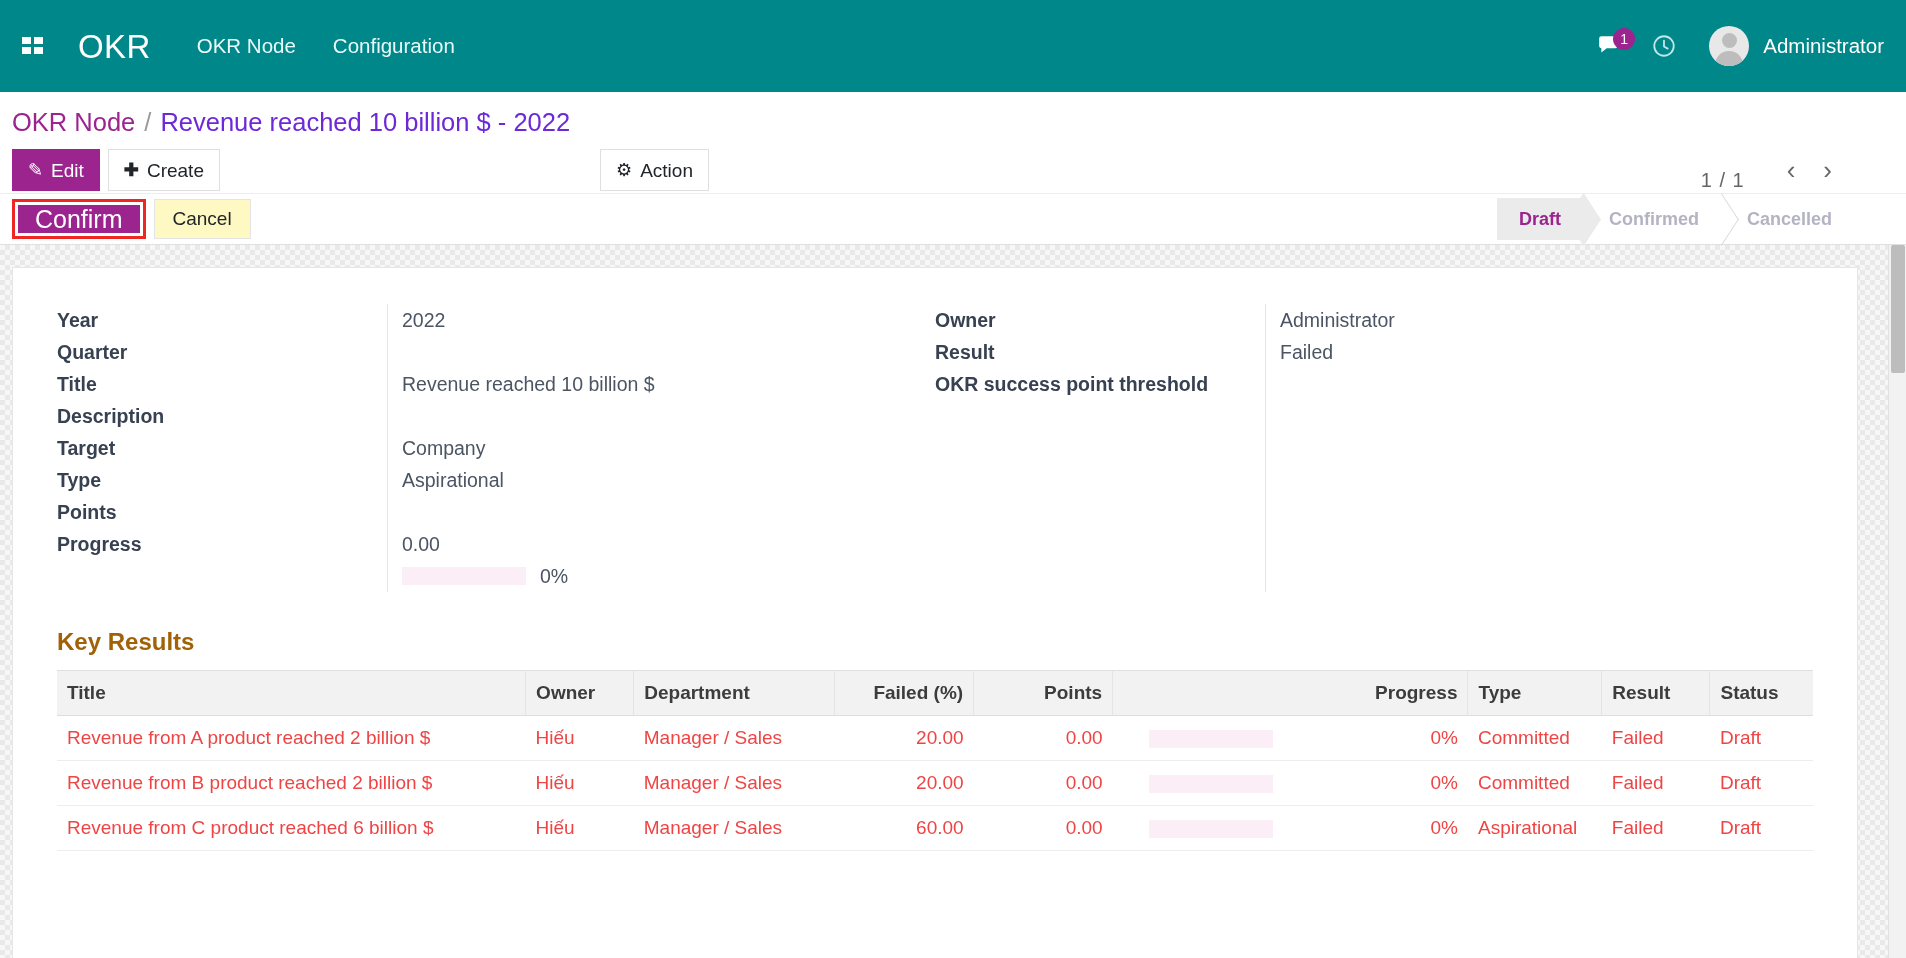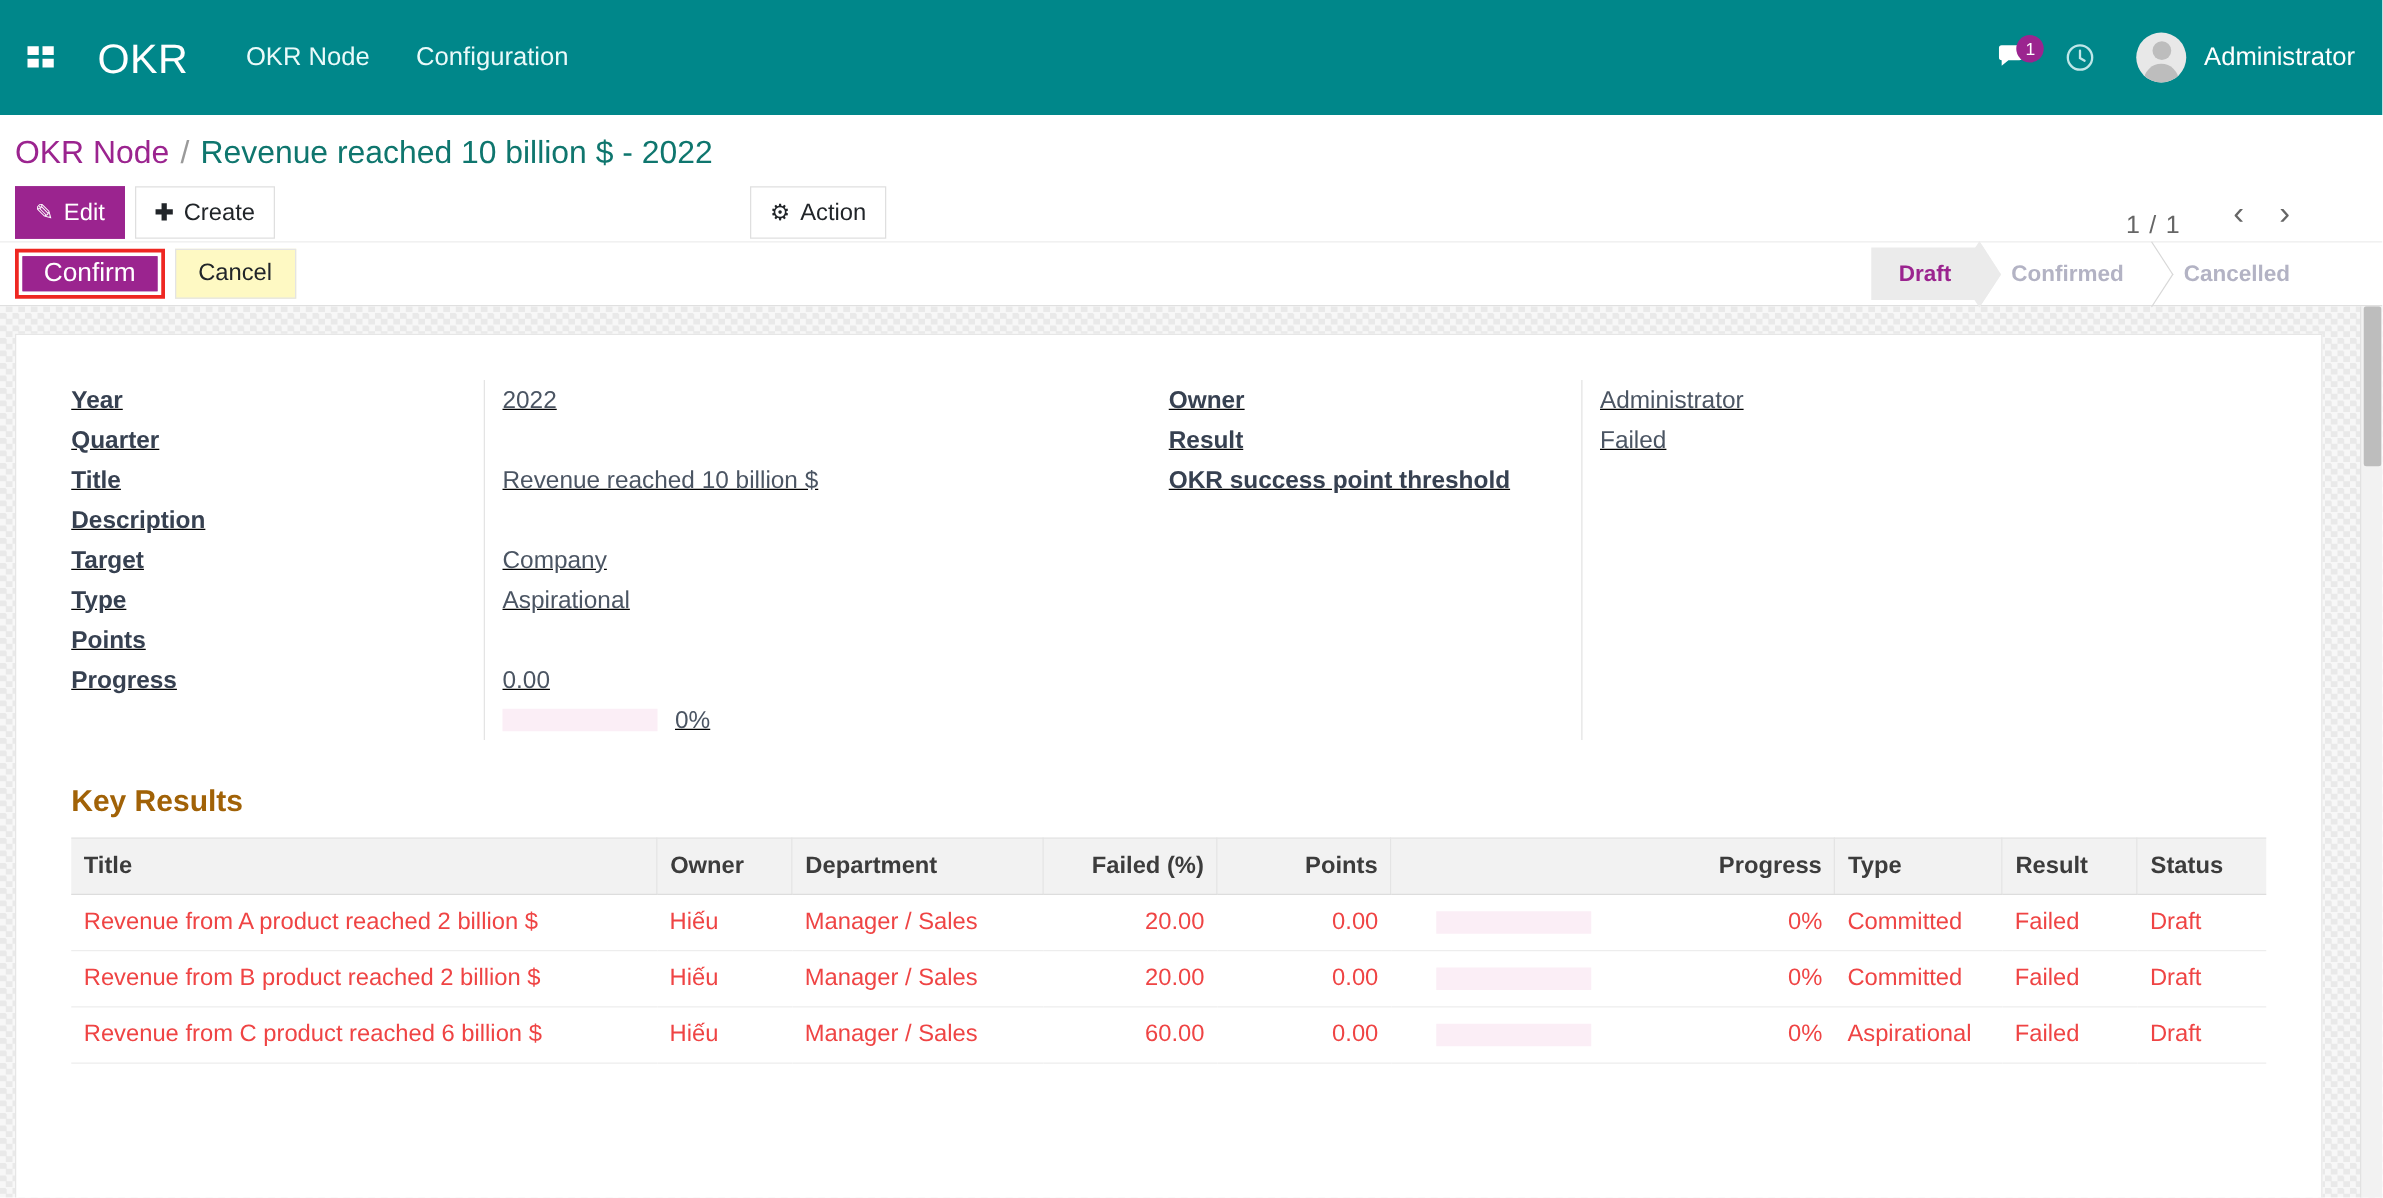--- a/index.html
+++ b/index.html
@@ -109,21 +109,21 @@
   
   .control-panel { background: #ffffff; }
   .breadcrumb-row {
     padding: 16px 0 10px 12px;
     display: flex;
     align-items: baseline;
     font-size: 25.5px;
   }
   .bc-link { color: #9b248f; cursor: pointer; }
   .bc-sep { color: #9a9a9a; margin: 0 9px; }
-  .bc-current { color: #0f766e; }
+  .bc-current { color: #6d28d9; }
 
   .btn-row {
     display: flex;
     align-items: center;
     padding: 0 14px 0 12px;
     position: relative;
     height: 46px;
   }
   .btn {
     font-size: 19px;
@@ -183,21 +183,21 @@
     border: 3px solid #ee2722;
     padding: 3px;
     display: inline-flex;
     position: relative;
     top: 0;
   }
   .btn-confirm {
     background: #9b248f;
     border: 1px solid #9b248f;
     color: #ffffff;
-    font-size: 21px;
+    font-size: 25px;
     height: 28px;
     padding: 0 16px;
     display: inline-flex; align-items: center;
     cursor: pointer;
   }
   .btn-cancel {
     background: #fef9c3;
     border: 1px solid #e4e4e4;
     color: #212529;
     font-size: 19px;
@@ -277,21 +277,20 @@
     flex: 1;
     border-left: 1px solid #e4e4e4;
     padding-left: 14px;
   }
   .form-col.right .labels { width: 330px; }
   .frow {
     height: 32px;
     display: flex;
     align-items: center;
     font-size: 19.5px;
-    text-decoration: underline;
   }
   .lbl { font-weight: bold; color: #374151; white-space: nowrap; }
   .val { color: #4b5563; white-space: nowrap; }
 
   .progress-wrap { display: flex; align-items: center; gap: 14px; }
   .progress-bar {
     width: 124px; height: 18px;
     background: #fbeef6;
     border-radius: 0;
   }

